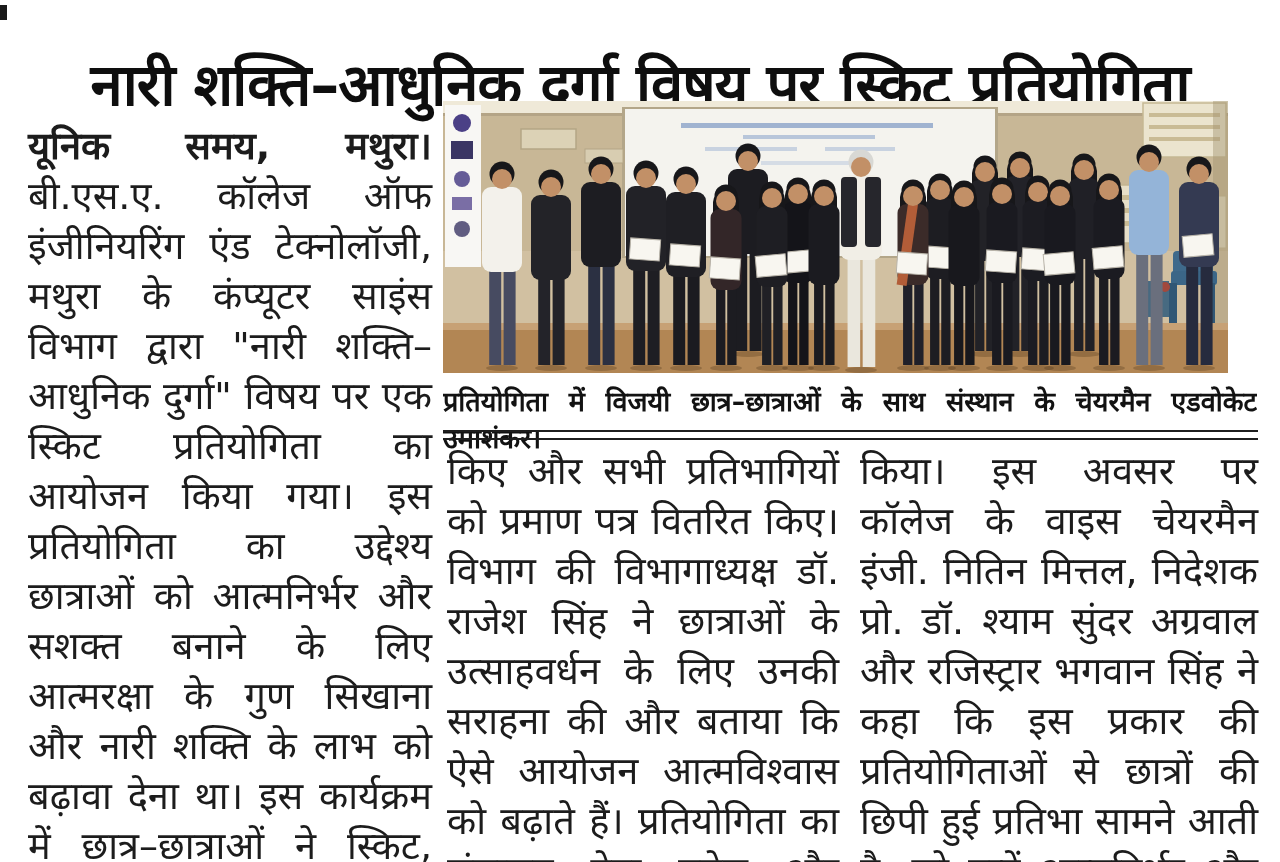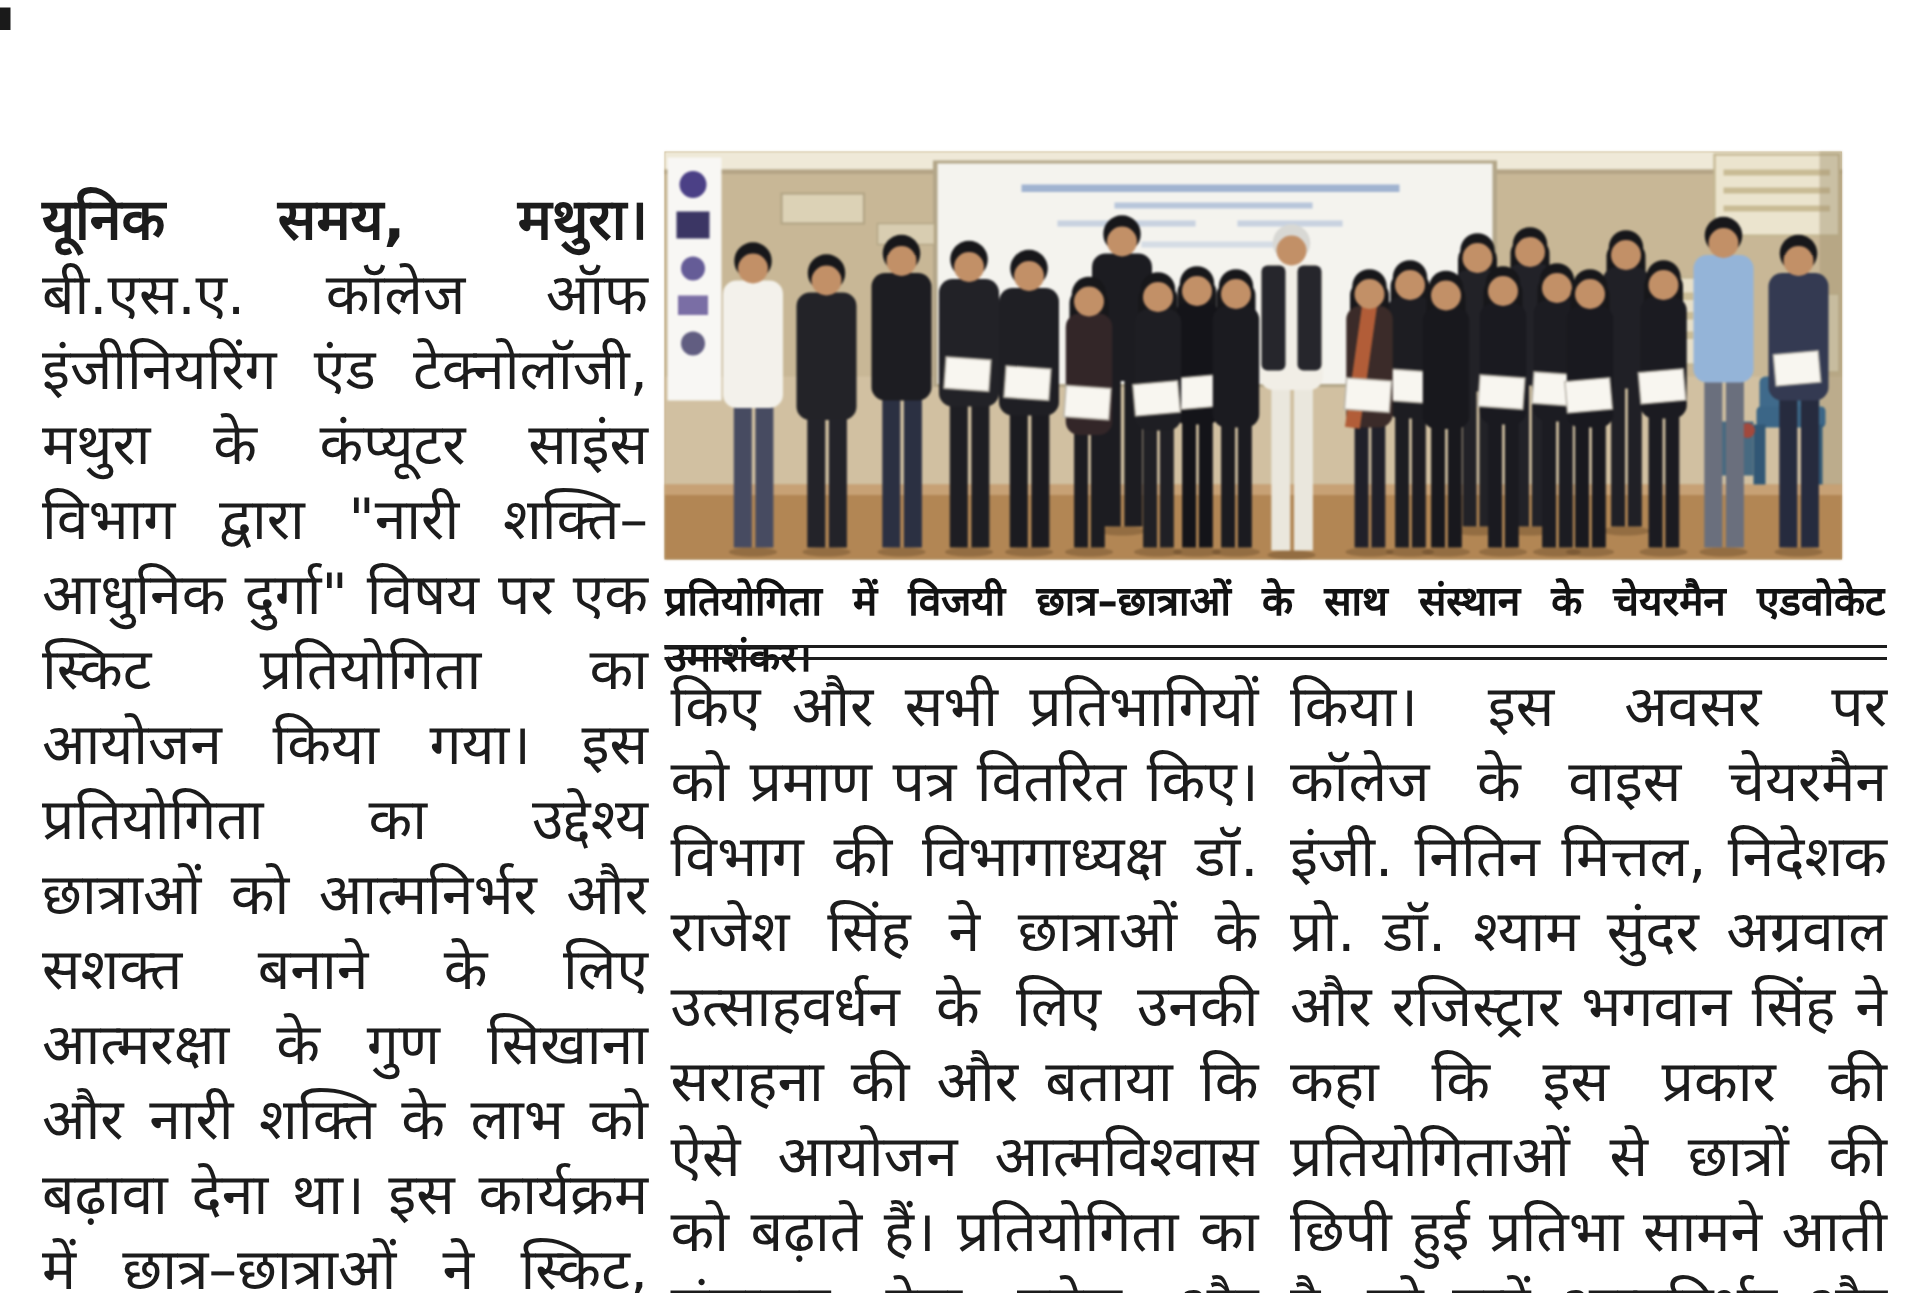--- a/index.html
+++ b/index.html
@@ -37,20 +37,21 @@
     border-top:2px solid #1d1d1d;border-bottom:2px solid #1d1d1d;
   }
 </style>
 </head>
 <body>
 
 <div class="page">
 
   <div class="corner-mark"></div>
 
+  <h1 class="headline">नारी शक्ति–आधुनिक दुर्गा विषय पर स्किट प्रतियोगिता</h1>
 
   <div class="body-col" id="col1">
     <p><span class="dateline">यूनिक समय, मथुरा।</span> <span>बी.एस.ए. कॉलेज ऑफ इंजीनियरिंग एंड टेक्नोलॉजी, मथुरा के कंप्यूटर साइंस विभाग द्वारा "नारी शक्ति–आधुनिक दुर्गा" विषय पर एक स्किट प्रतियोगिता का आयोजन किया गया। इस प्रतियोगिता का उद्देश्य छात्राओं को आत्मनिर्भर और सशक्त बनाने के लिए आत्मरक्षा के गुण सिखाना और नारी शक्ति के लाभ को बढ़ावा देना था। इस कार्यक्रम में छात्र–छात्राओं ने स्किट, कविता और कोटेशन के माध्यम से सक्रिय रूप से भाग लिया। कार्यक्रम के अंतर्गत कॉलेज के चेयरमैन एडवोकेट उमाशंकर अग्रवाल ने विजयी छात्रों को पुरस्कार प्रदान</span></p>
   </div>
 
   <div class="photo-wrap">
     <svg viewBox="0 0 785 272" preserveAspectRatio="none" xmlns="http://www.w3.org/2000/svg">
 
       <rect x="0" y="0" width="785" height="272" fill="var(--photo-wall)"></rect>
       <rect x="0" y="150" width="785" height="80" fill="var(--photo-wall-light)" opacity="0.55"></rect>

